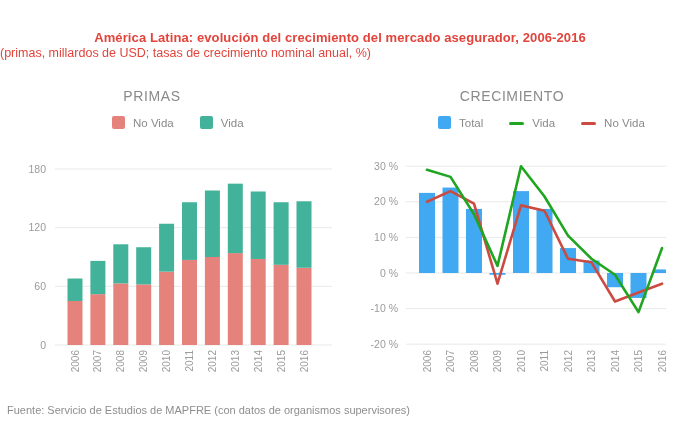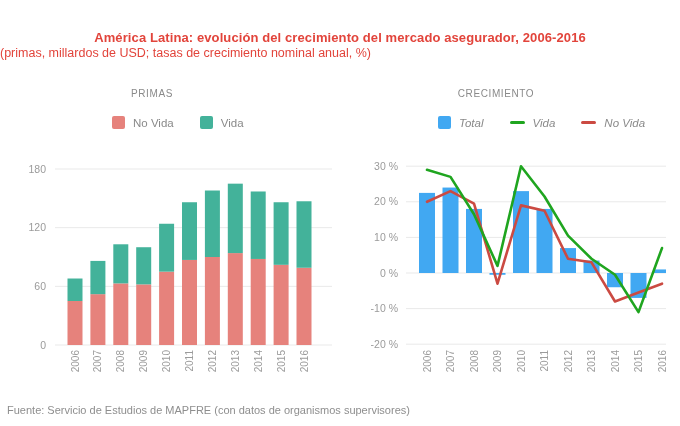--- a/index.html
+++ b/index.html
@@ -3,26 +3,26 @@
 <meta charset="utf-8">
 <style>
   html,body{margin:0;padding:0;background:#fff;}
   .page{position:relative;width:666px;height:426px;background:#ffffff;overflow:hidden;
         font-family:"Liberation Sans","DejaVu Sans",sans-serif;}
   .title{position:absolute;top:30px;left:0;width:680px;text-align:center;
          color:#e2443b;font-size:13px;font-weight:bold;letter-spacing:.1px;}
   .subtitle{position:absolute;top:46px;left:0;width:680px;
          color:#e2443b;font-size:12.5px;}
   .panel-title{position:absolute;top:88px;width:304px;text-align:center;
-         color:#8a8a8a;font-size:10px;letter-spacing:.6px;}
+         color:#8a8a8a;font-size:14px;letter-spacing:.6px;}
   .pt-left{left:0;}
-  .pt-right{left:344px;}
-  .legend{position:absolute;top:116px;display:flex;align-items:center;gap:26px;}
+  .pt-right{left:360px;}
+  .legend{position:absolute;top:116px;display:flex;align-items:flex-end;gap:26px;}
   .lg-left{left:112px;}
-  .lg-right{left:438px;font-style:italic;}
+  .lg-right{left:438px;}
   .legend-item{display:flex;align-items:center;gap:8px;color:#8a8a8a;font-size:11.5px;}
   .swatch{width:13px;height:13px;border-radius:2px;display:inline-block;}
   .line-swatch{width:15px;height:3px;border-radius:2px;display:inline-block;}
   svg.chart{position:absolute;top:148px;width:340px;height:250px;overflow:visible;}
   #chart-primas{left:0;}
   #chart-crecimiento{left:340px;}
   svg .tick{font-family:"Liberation Sans","DejaVu Sans",sans-serif;font-size:10.5px;fill:#9b9b9b;}
   svg .xtick{font-family:"Liberation Sans","DejaVu Sans",sans-serif;font-size:10px;fill:#9b9b9b;}
   .footer{position:absolute;left:7px;top:404px;color:#8e8e8e;font-size:11px;}
 </style>

